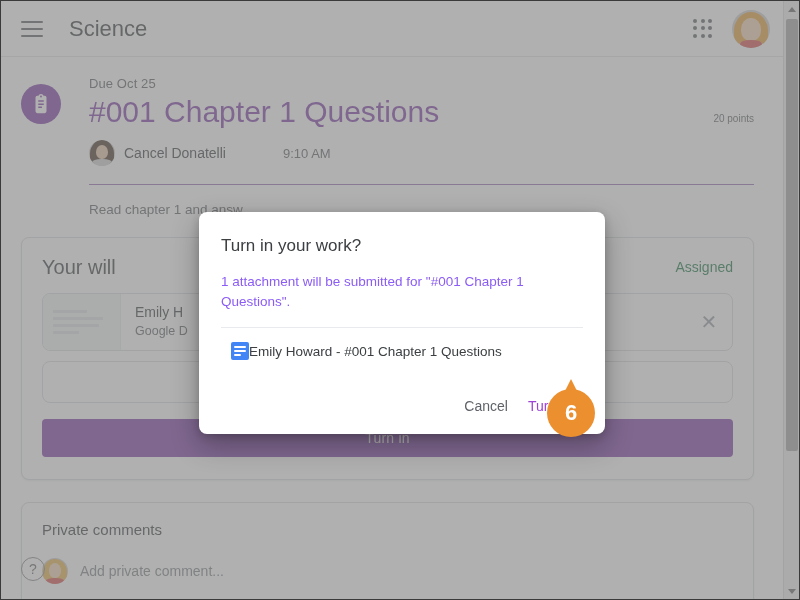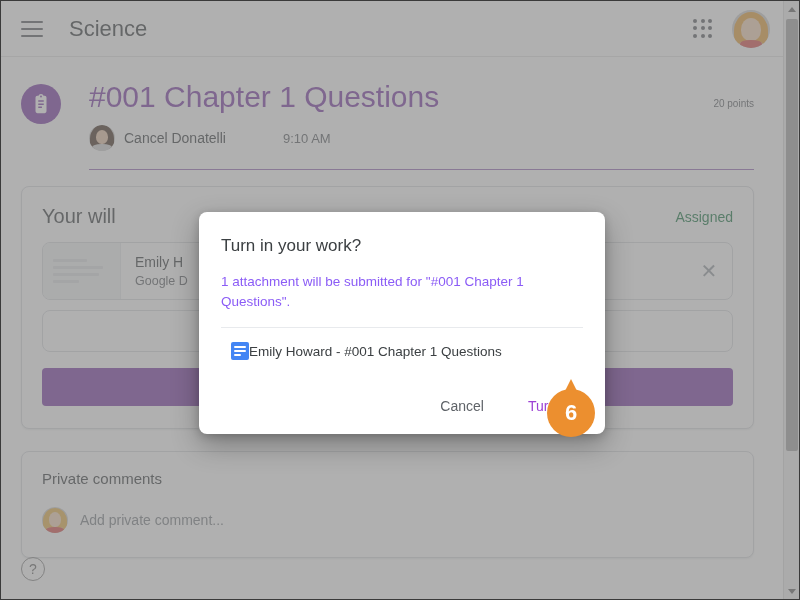--- a/index.html
+++ b/index.html
@@ -215,21 +215,21 @@
   #dialog-attachment { display: flex; align-items: center; margin-top: 14px; padding-left: 10px; }
   #docs-icon {
     width: 18px; height: 18px; flex: 0 0 auto; background: #4285f4; border-radius: 2px;
     display: flex; flex-direction: column; justify-content: center; gap: 2px; padding: 3px 3px;
   }
   #docs-icon i { display: block; height: 2px; background: #ffffff; border-radius: 1px; }
   #docs-icon i:nth-child(1){ width: 100%; }
   #docs-icon i:nth-child(2){ width: 100%; }
   #docs-icon i:nth-child(3){ width: 62%; }
   #dialog-attach-name { font-size: 13.5px; color: #3c4043; }
-  #dialog-actions { display: flex; justify-content: flex-end; align-items: center; gap: 24px; margin-top: 30px; }
+  #dialog-actions { display: flex; justify-content: flex-end; align-items: center; gap: 0; margin-top: 30px; }
   .dlg-btn {
     background: none; border: none; cursor: pointer; border-radius: 4px;
     font-family: "Liberation Sans", sans-serif; font-size: 14px; padding: 8px 10px;
   }
   #dialog-cancel { color: #5f6368; }
   #dialog-confirm { color: #9c42d4; font-weight: 500; margin-right: 2px; }
 
   
   #step-badge {
     position: absolute; left: 546px; top: 378px; width: 48px; height: 58px; z-index: 70;
@@ -283,36 +283,38 @@
   <div id="content">
     <div id="page">
 
       <div id="assignment-head">
         <div id="assignment-icon">
           <svg viewBox="0 0 24 24" aria-hidden="true">
             <path d="M16 3h-1.2A2.8 2.8 0 0 0 12 1a2.8 2.8 0 0 0-2.8 2H8a2 2 0 0 0-2 2v15a2 2 0 0 0 2 2h8a2 2 0 0 0 2-2V5a2 2 0 0 0-2-2zm-4-.2a1 1 0 1 1 0 2 1 1 0 0 1 0-2zM9 8h6v1.6H9V8zm0 3.4h6V13H9v-1.6zm0 3.4h4v1.6H9v-1.6z"></path>
           </svg>
         </div>
         <div id="head-main">
+          <div id="due-date">Due Oct 25</div>
           <div id="title-row">
             <div id="assignment-title">#001 Chapter 1 Questions</div>
             <div id="points">20 points</div>
           </div>
           <div id="author-row">
             <div id="teacher-avatar" class="avatar">
               <span class="av-hair"></span>
               <span class="av-side-l"></span>
               <span class="av-side-r"></span>
               <span class="av-face"></span>
               <span class="av-body"></span>
             </div>
             <div id="author-name">Cancel Donatelli</div>
             <div id="author-time">9:10 AM</div>
           </div>
           <hr id="head-divider">
+          <div id="description">Read chapter 1 and answ</div>
         </div>
       </div>
 
       <div id="your-work-card" class="card">
         <div id="your-work-head">
           <div id="your-work-title">Your will</div>
           <div id="work-status">Assigned</div>
         </div>
 
         <div id="attachment-row">

